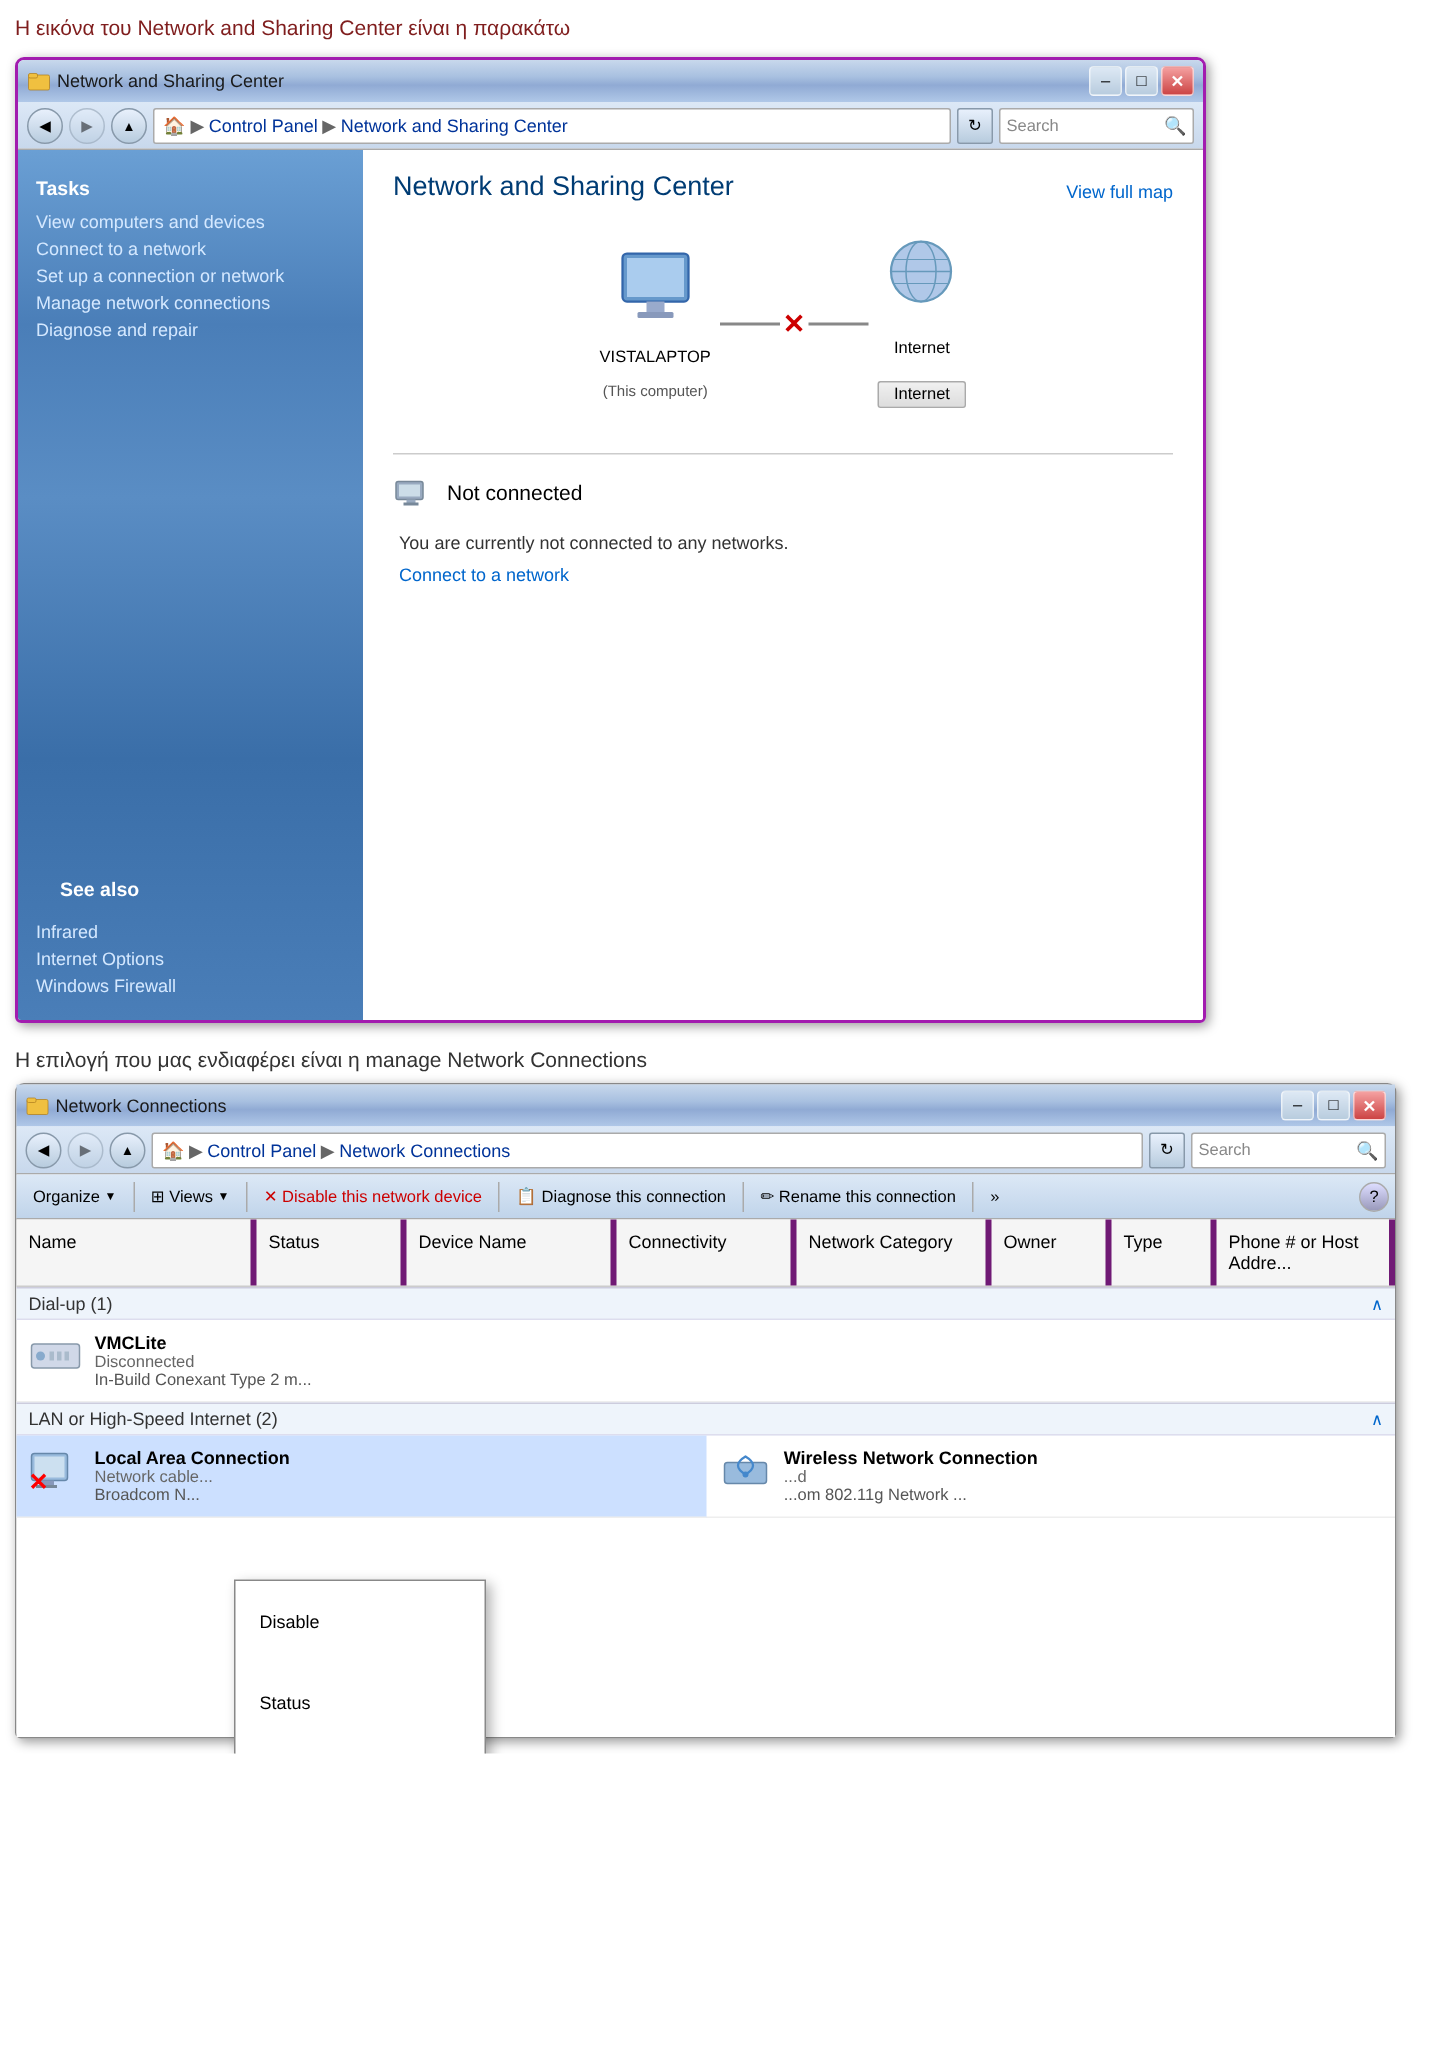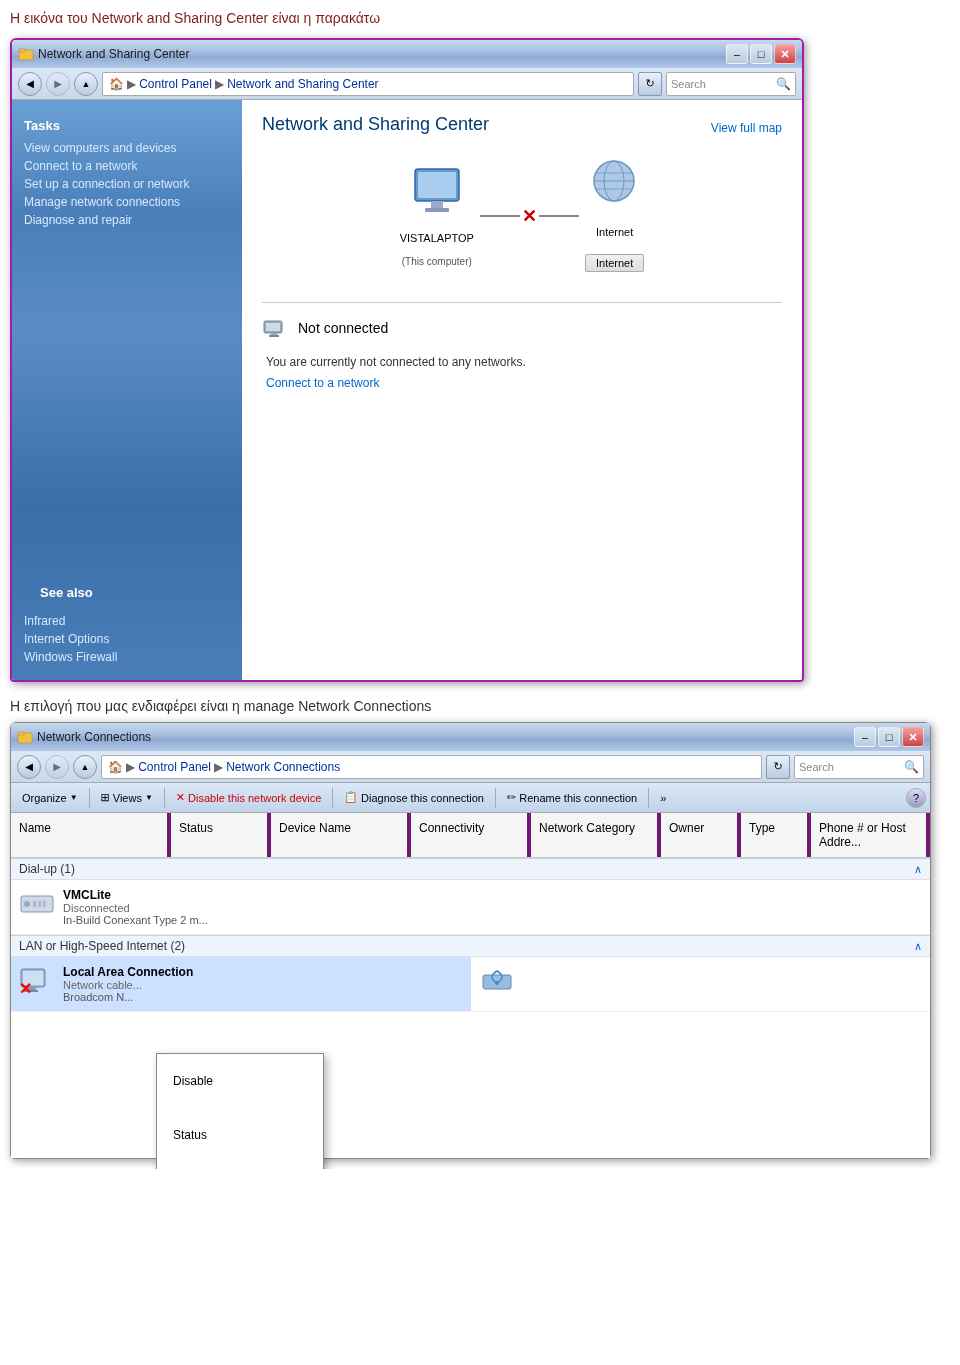--- a/index.html
+++ b/index.html
@@ -670,20 +670,25 @@
 
       <div class="conn-item" style="flex:1;">
         <div class="conn-icon">
           <svg width="36" height="32" viewBox="0 0 36 32">
             <rect x="4" y="10" width="28" height="14" rx="2" fill="#99bbdd" stroke="#6688aa" stroke-width="1"></rect>
 
             <path d="M18 6 Q8 12 18 18 Q28 12 18 6Z" fill="none" stroke="#4488cc" stroke-width="1.5"></path>
             <circle cx="18" cy="18" r="2" fill="#4488cc"></circle>
           </svg>
         </div>
+        <div class="conn-info">
+          <div class="conn-name">Wireless Network Connection</div>
+          <div class="conn-status">...d</div>
+          <div class="conn-device">...om 802.11g Network ...</div>
+        </div>
       </div>
     </div>
   </div>
 
   <div class="context-menu">
     <div class="ctx-item">Disable</div>
     <div class="ctx-item">Status</div>
     <div class="ctx-item">Diagnose</div>
     <div class="ctx-sep"></div>
     <div class="ctx-item">Bridge Connections</div>

